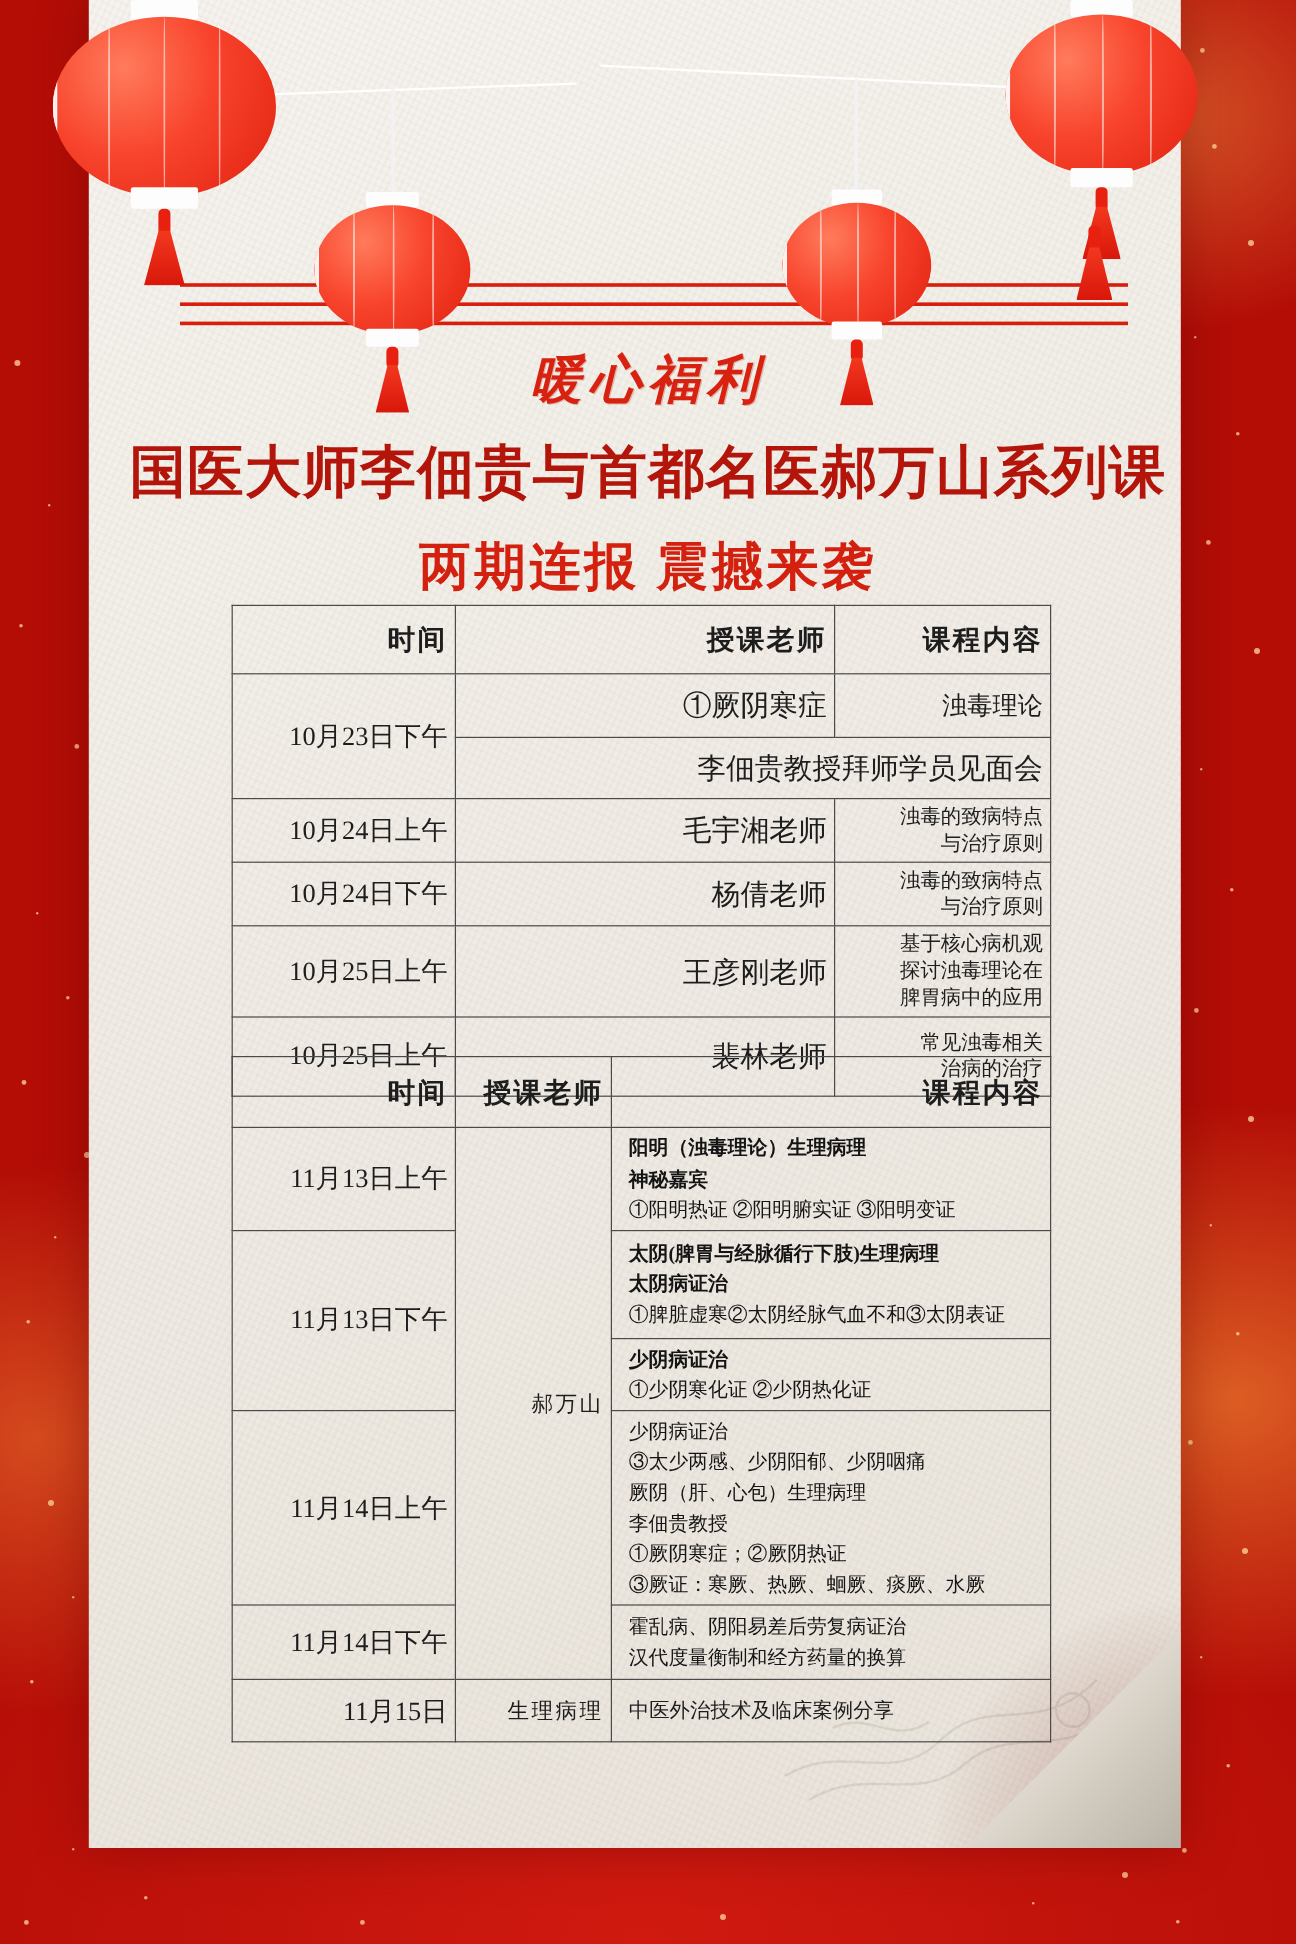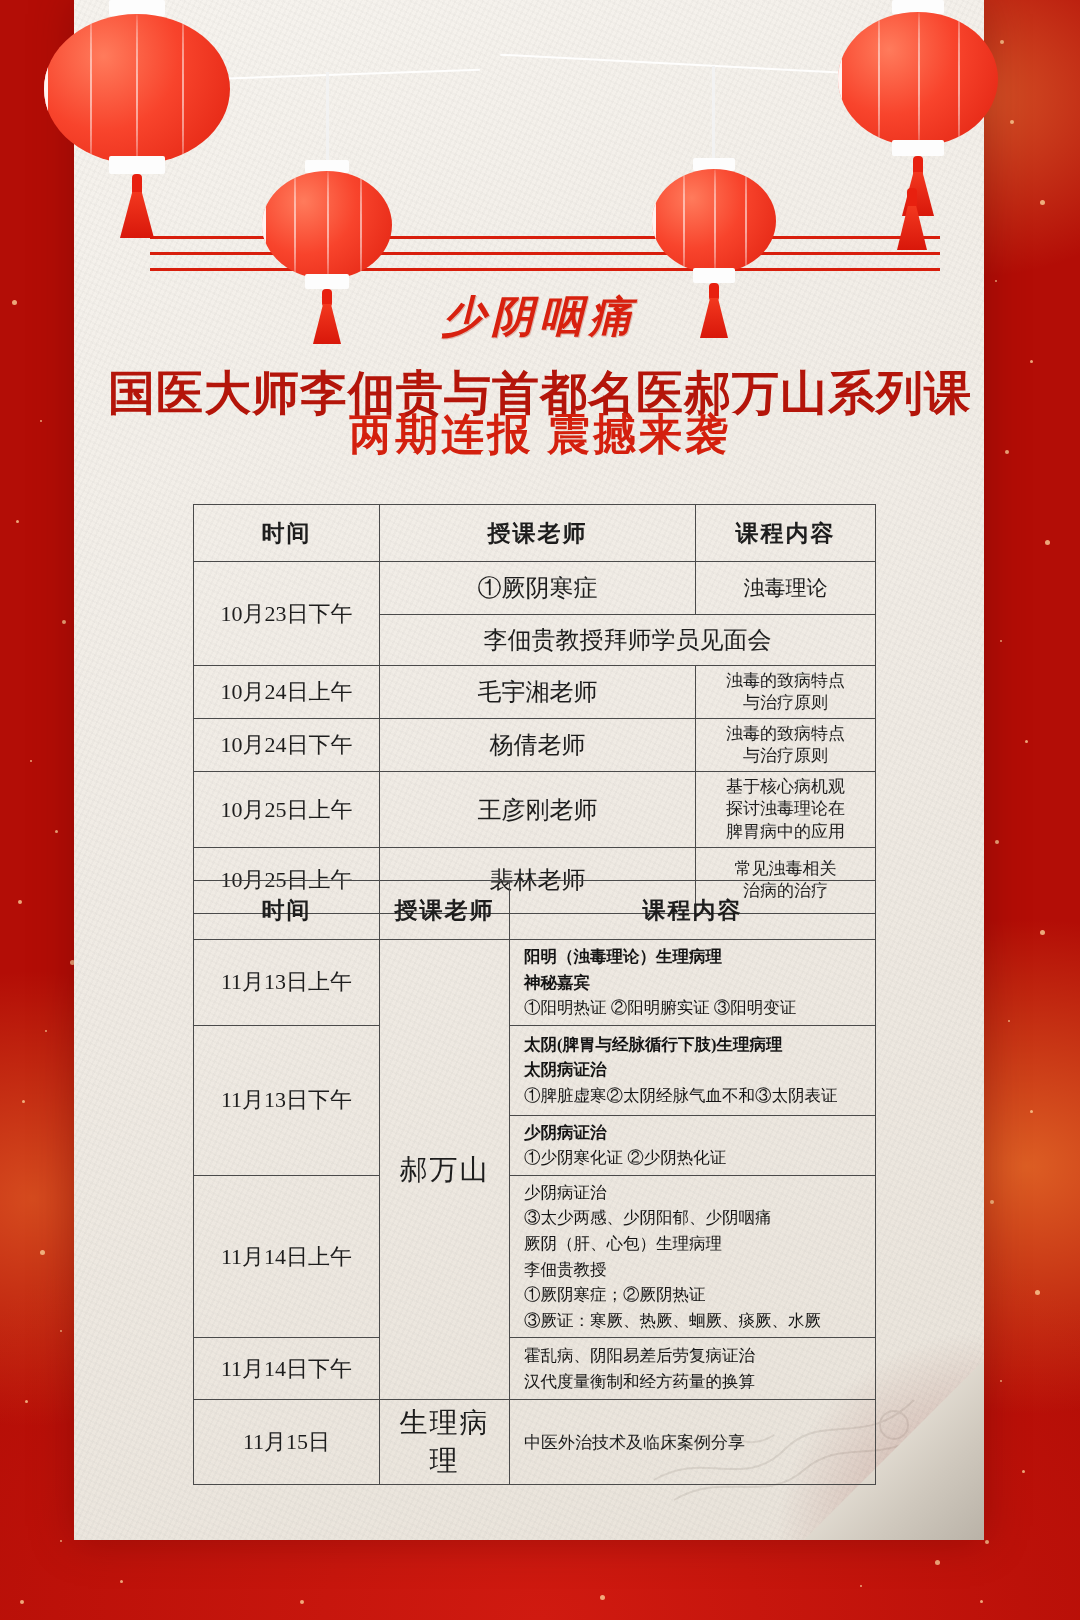--- a/index.html
+++ b/index.html
@@ -153,40 +153,40 @@
     width: 100%;
     text-align: center;
     font-size: 47px;
     font-weight: bold;
     color: #b4150a;
     letter-spacing: 1px;
     font-family: "Liberation Serif", serif;
   }
   .sub-title {
     position: absolute;
-    top: 406px;
+    top: 444px;
     width: 100%;
     text-align: center;
     font-size: 43px;
     font-weight: bold;
     color: #d4200e;
     letter-spacing: 3px;
     font-family: "Liberation Serif", serif;
   }
 
   
   .sched {
     position: absolute;
     border-collapse: collapse;
     table-layout: fixed;
     background: transparent;
   }
   .sched td, .sched th {
     border: 1px solid #4a4a4a;
-    text-align: center;
+    text-align: right;
     vertical-align: middle;
     color: #1d1d1d;
     font-family: "Liberation Serif", "DejaVu Serif", serif;
     padding: 4px 6px;
   }
 
   #table1 {
     left: 193px;
     top: 504px;
     width: 682px;
@@ -198,21 +198,21 @@
   #table1 .ct-small { font-size: 17px; line-height: 1.3; }
   #table1 .meet { font-size: 24px; }
 
   #table2 {
     left: 193px;
     top: 880px;
     width: 682px;
   }
   #table2 .hdr { font-size: 23px; height: 50px; letter-spacing: 2px; }
   #table2 .tm  { font-size: 22px; }
-  #table2 .tch { font-size: 28px; letter-spacing: 2px; }
+  #table2 .tch { font-size: 18px; letter-spacing: 2px; }
   #table2 .ct  {
     font-size: 16.5px;
     line-height: 1.55;
     text-align: left;
     padding-left: 14px;
     color: #141414;
   }
   #table2 .ct .b { font-weight: bold; }
   #table2 .ct-c {
     font-size: 17px;
@@ -349,21 +349,21 @@
   <div class="cap" style="top:110px; width:42px; height:15px;"></div>
   <div class="tassel-top" style="top:125px; height:18px;"></div>
   <div class="tassel" style="top:140px; width:28px; height:40px;"></div>
 </div>
 
 <div class="lantern" style="left:882px; top:188px; width:60px; height:110px;">
   <div class="tassel-top" style="top:0; height:20px;"></div>
   <div class="tassel" style="top:18px; width:30px; height:44px;"></div>
 </div>
 
-<div class="brush-title">少阴咽痛</div>
+<div class="brush-title">暖心福利</div>
 <div class="main-title">国医大师李佃贵与首都名医郝万山系列课</div>
 <div class="sub-title">两期连报 震撼来袭</div>
 
 <table class="sched" id="table1">
   <colgroup>
       <col style="width:186px">
       <col style="width:316px">
       <col style="width:180px">
     </colgroup>
   <tbody id="t1body">

